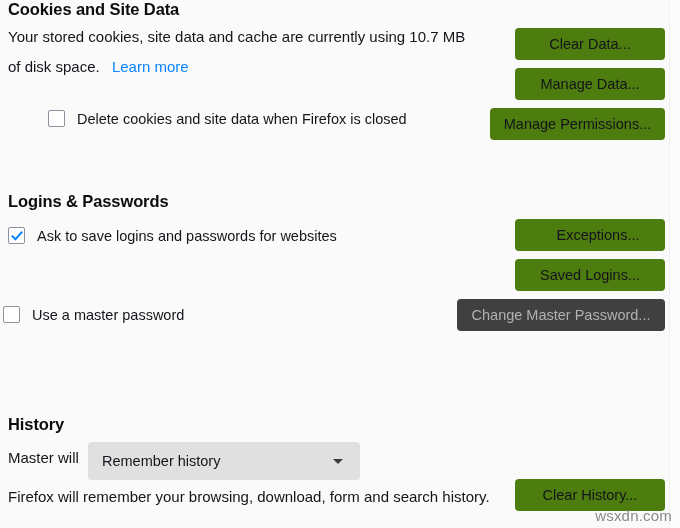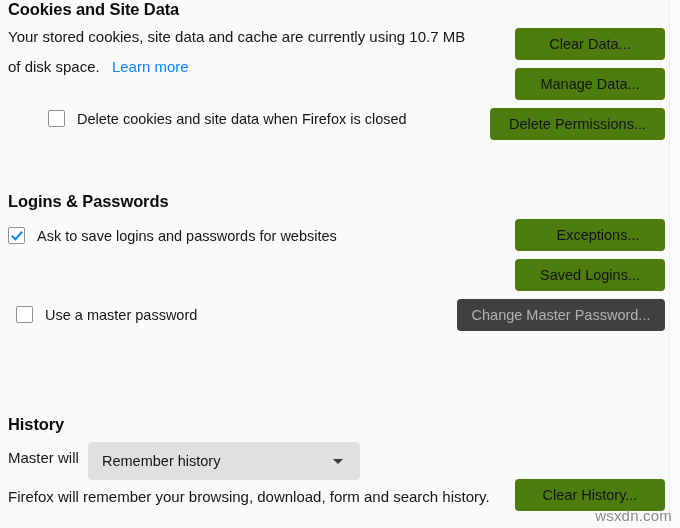--- a/index.html
+++ b/index.html
@@ -169,30 +169,30 @@
 
   <div class="check-row" style="left:8px; top:110px;margin-left:40px;">
     <span class="checkbox"></span>
     <span class="check-label">Delete cookies and site data when Firefox is closed</span>
   </div>
 
   <button class="btn" style="left:515px; top:28px; width:150px;">Clear Data...</button>
 
   <button class="btn" style="left:515px; top:68px; width:150px;">Manage Data...</button>
 
-  <button class="btn" style="left:490px; top:108px; width:175px;">Delete Permissions...</button>
+  <button class="btn" style="left:490px; top:108px; width:175px;">Manage Permissions...</button>
 
   <div class="section-heading" style="left:8px; top:192px;">Logins &amp; Passwords</div>
 
   <div class="check-row" style="left:8px; top:227px;">
     <span class="checkbox checked"></span>
     <span class="check-label">Ask to save logins and passwords for websites</span>
   </div>
 
-  <div class="check-row" style="left:16px; top:306px;">
+  <div class="check-row" style="left:3px; top:306px;">
     <span class="checkbox"></span>
     <span class="check-label">Use a master password</span>
   </div>
 
   <button class="btn" style="left:515px; top:219px; width:150px;padding-left:16px;">Exceptions...</button>
 
   <button class="btn" style="left:515px; top:259px; width:150px;">Saved Logins...</button>
 
   <button class="btn disabled" style="left:457px; top:299px; width:208px;">Change Master Password...</button>
 

